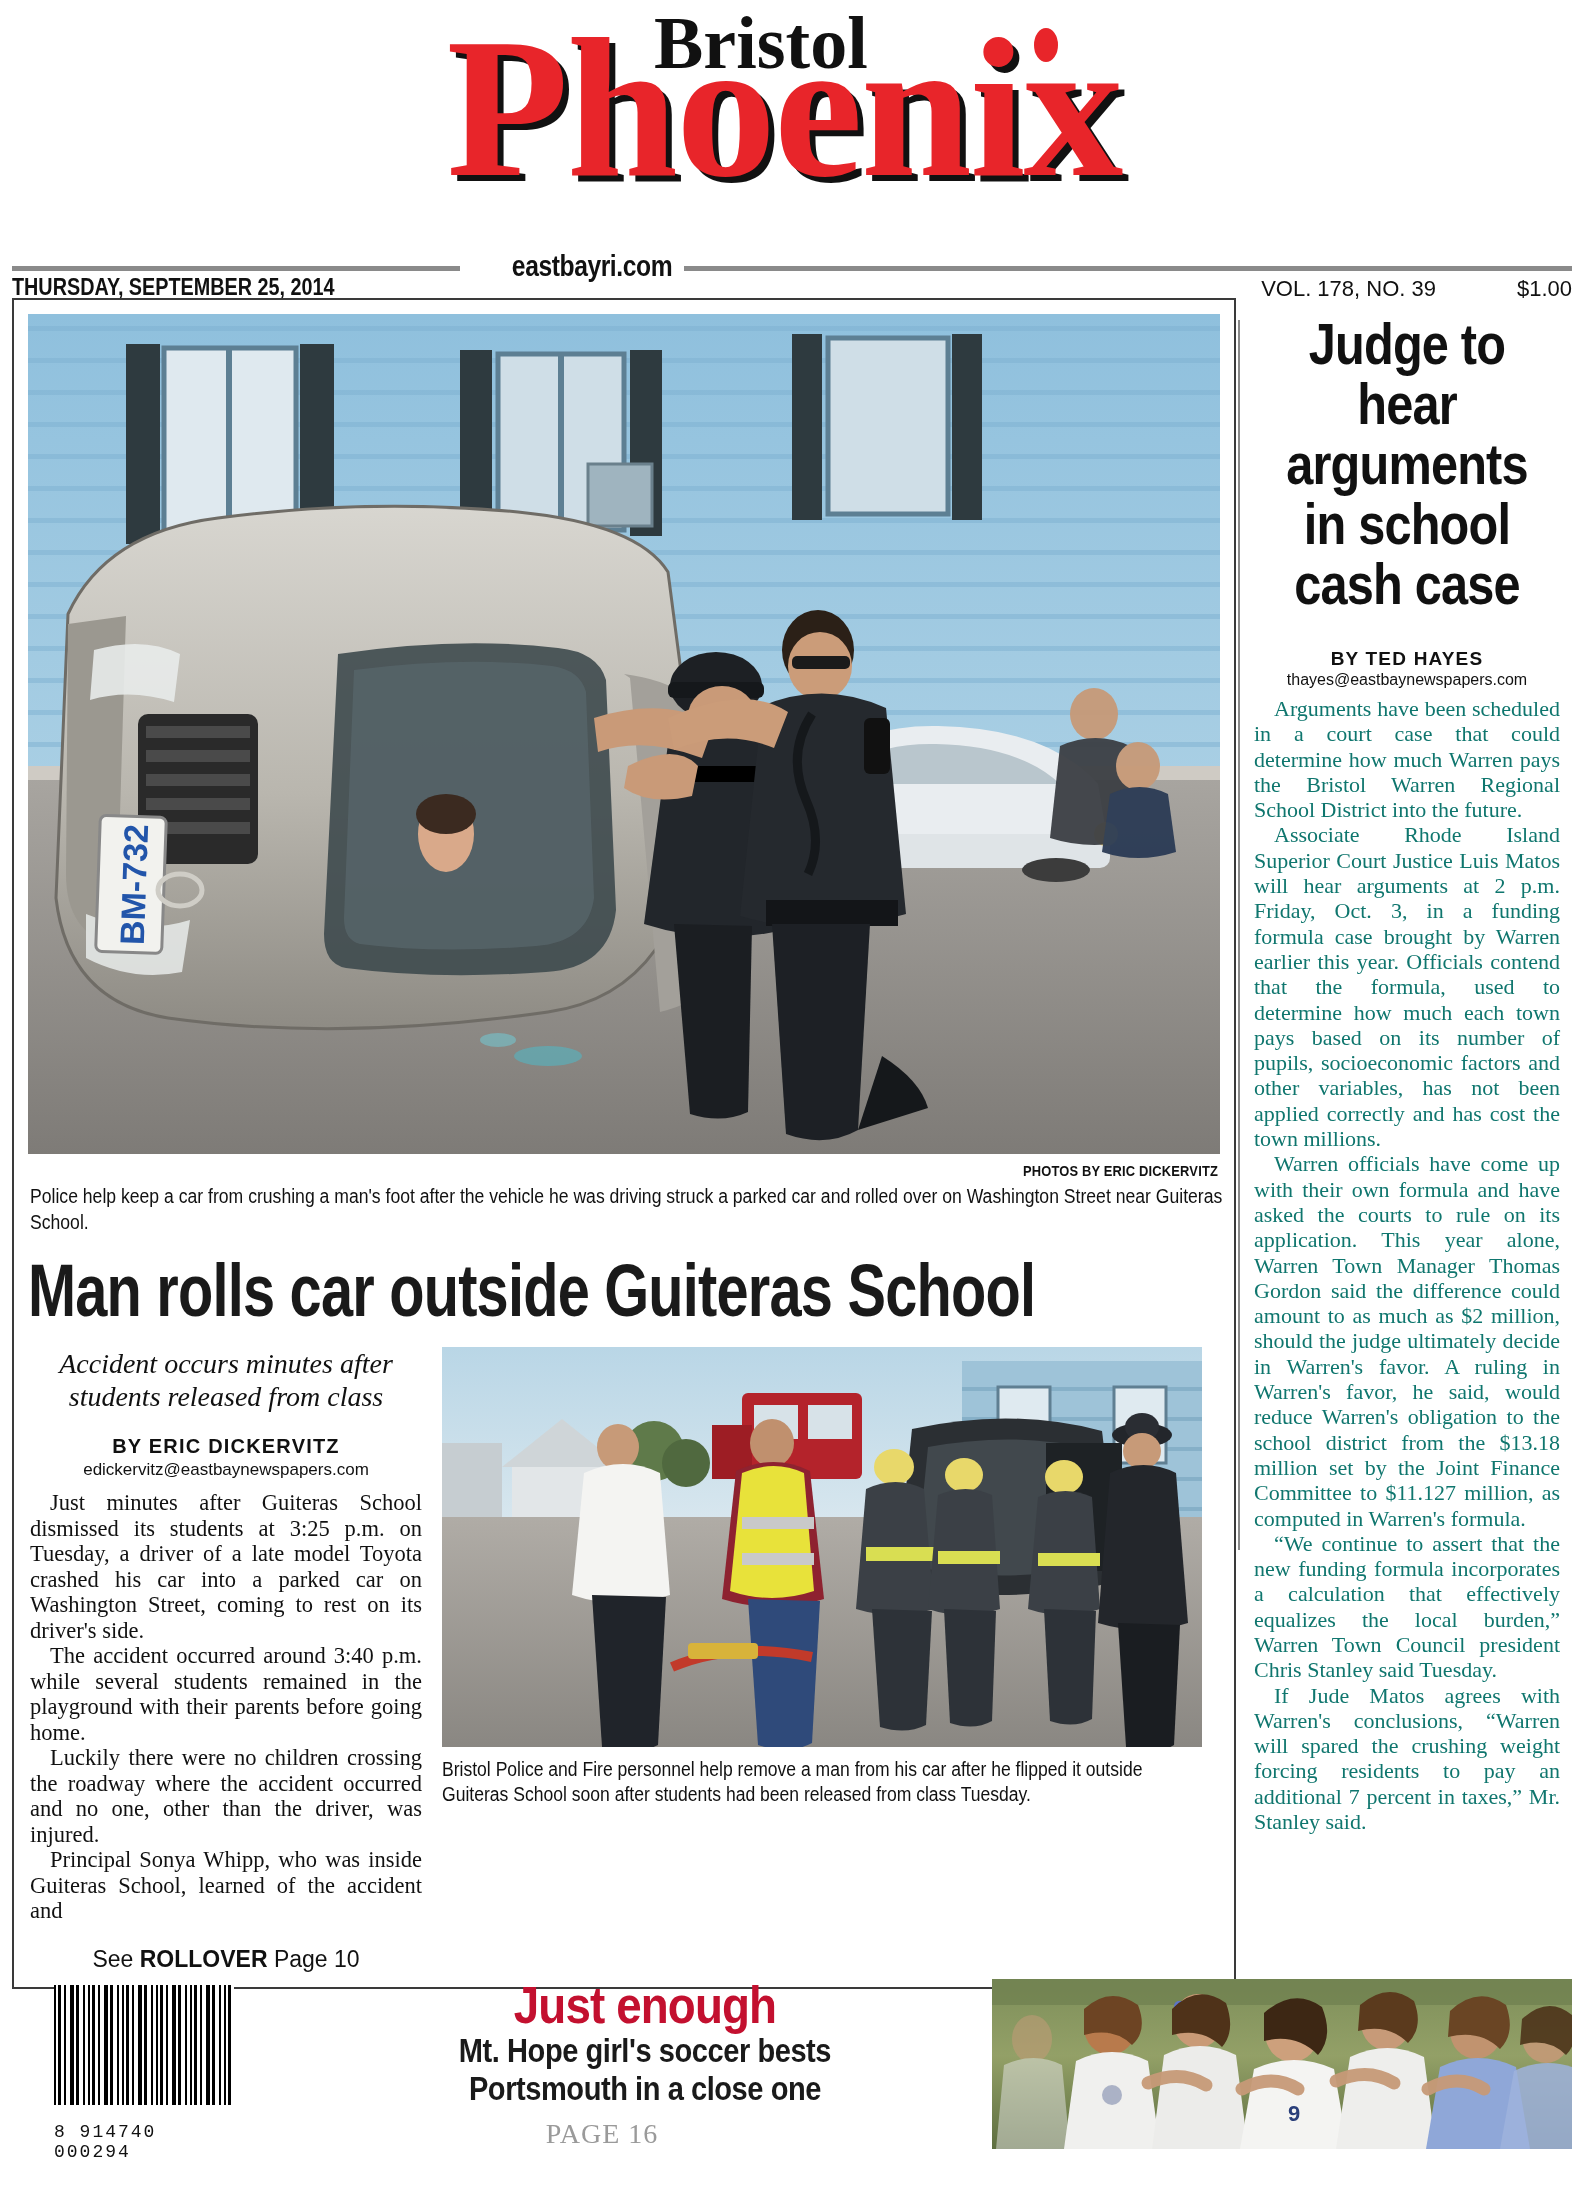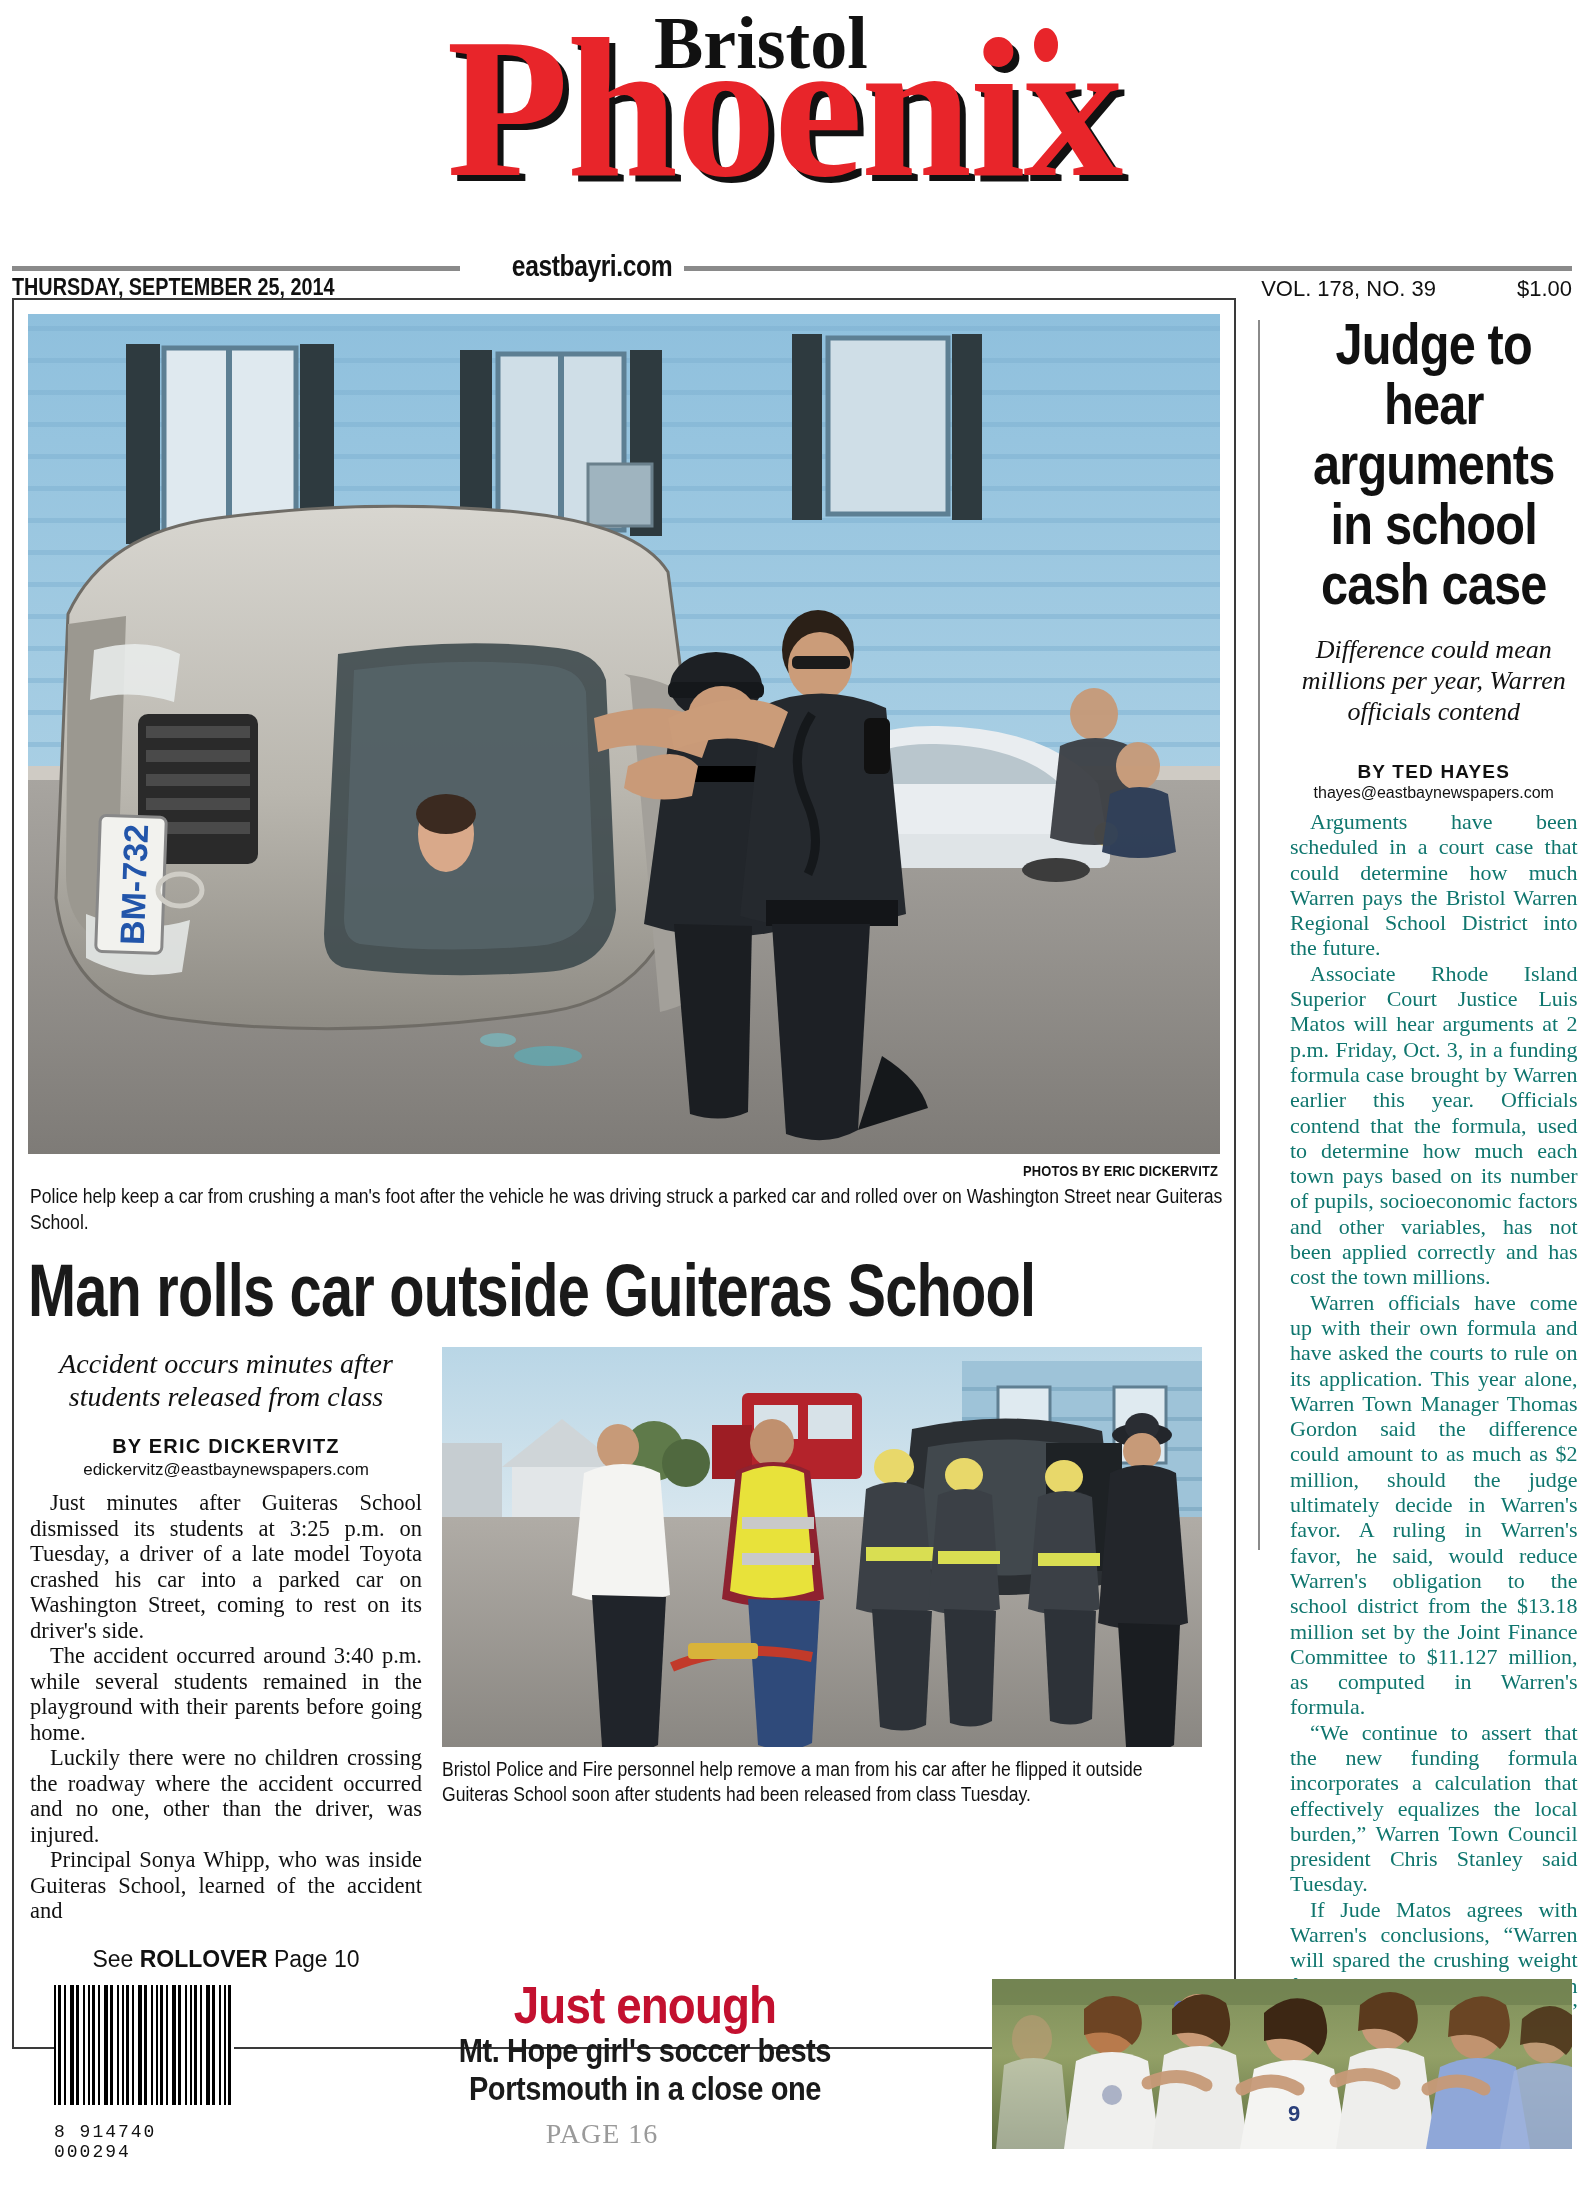--- a/index.html
+++ b/index.html
@@ -120,24 +120,23 @@
     gap:0;
   }
   .lead-package {
     width:1224px;
     border:2px solid #3a3a3a;
     box-sizing:border-box;
     position:relative;
   }
   .right-rail {
     width:324px;
-    padding-left:34px;
+    padding-left:18px;
     box-sizing:border-box;
     position:relative;
-    margin-left:20px;
   }
   .rail-divider {
     position:absolute;
     left:2px; top:22px;
     width:2px; height:1230px;
     background:#8a8a8a;
   }
 
   
   .hero-photo {
@@ -642,21 +641,20 @@
           </svg>
         </div>
         <div class="photo2-caption">Bristol Police and Fire personnel help remove a man from his car after he flipped it outside Guiteras School soon after students had been released from class Tuesday.</div>
       </div>
     </div>
   </div>
 
   <div class="right-rail">
     <div class="rail-divider"></div>
     <div class="rail-headline">Judge to hear arguments in school cash case</div>
-    <div class="rail-deck">Difference could mean millions per year, Warren officials contend</div>
     <div class="rail-byline">BY TED HAYES</div>
     <div class="rail-email">thayes@eastbaynewspapers.com</div>
     <div class="rail-body">
       <p>Arguments have been scheduled in a court case that could determine how much Warren pays the Bristol Warren Regional School District into the future.</p>
       <p>Associate Rhode Island Superior Court Justice Luis Matos will hear arguments at 2 p.m. Friday, Oct. 3, in a funding formula case brought by Warren earlier this year. Officials contend that the formula, used to determine how much each town pays based on its number of pupils, socioeconomic factors and other variables, has not been applied correctly and has cost the town millions.</p>
       <p>Warren officials have come up with their own formula and have asked the courts to rule on its application. This year alone, Warren Town Manager Thomas Gordon said the difference could amount to as much as $2 million, should the judge ultimately decide in Warren's favor. A ruling in Warren's favor, he said, would reduce Warren's obligation to the school district from the $13.18 million set by the Joint Finance Committee to $11.127 million, as computed in Warren's formula.</p>
       <p>“We continue to assert that the new funding formula incorporates a calculation that effectively equalizes the local burden,” Warren Town Council president Chris Stanley said Tuesday.</p>
       <p>If Jude Matos agrees with Warren's conclusions, “Warren will spared the crushing weight forcing residents to pay an additional 7 percent in taxes,” Mr. Stanley said.</p>
     </div>
   </div>

